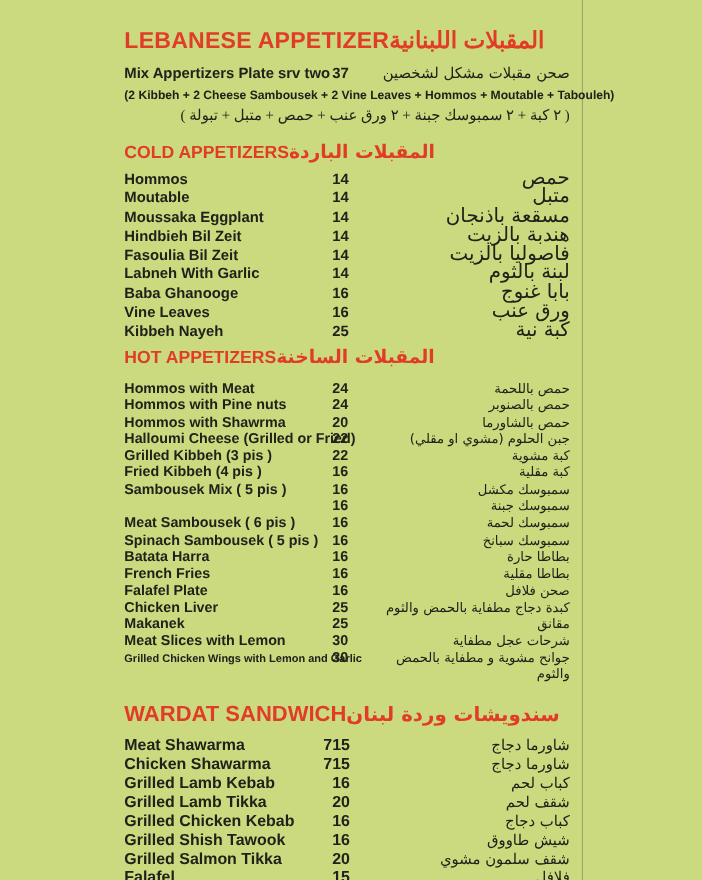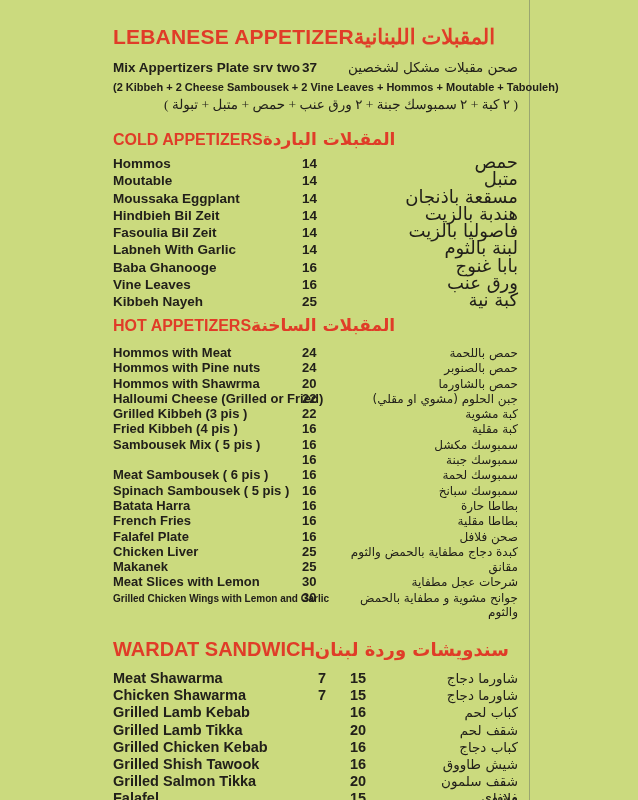--- a/index.html
+++ b/index.html
@@ -59,21 +59,21 @@
   #hot .items{margin-top:10px;}
   #hot .row{height:15.3px;font-size:13px;}
   #hot .row .ar{font-size:12px;}
   #hot .row .en.small{font-size:10px;}
 
   #wardat{top:637px;}
   #wardat .sec-h .en{font-size:20px;}
   #wardat .sec-h .ar{font-size:18px;}
   #wardat .sec-h{line-height:25px;}
   #wardat .items{margin-top:8px;}
-  #wardat .row{height:17.2px;font-size:14.5px;gap:24px;}
+  #wardat .row{height:17.2px;font-size:14.5px;}
   #wardat .row .ar{font-size:13.5px;}
 </style>
 </head>
 <body>
 
 <div class="vline"></div>
 
 <div class="menu trow" id="title">
   <span class="en">LEBANESE APPETIZER</span>
   <span class="ar" dir="rtl">المقبلات اللبنانية</span>

